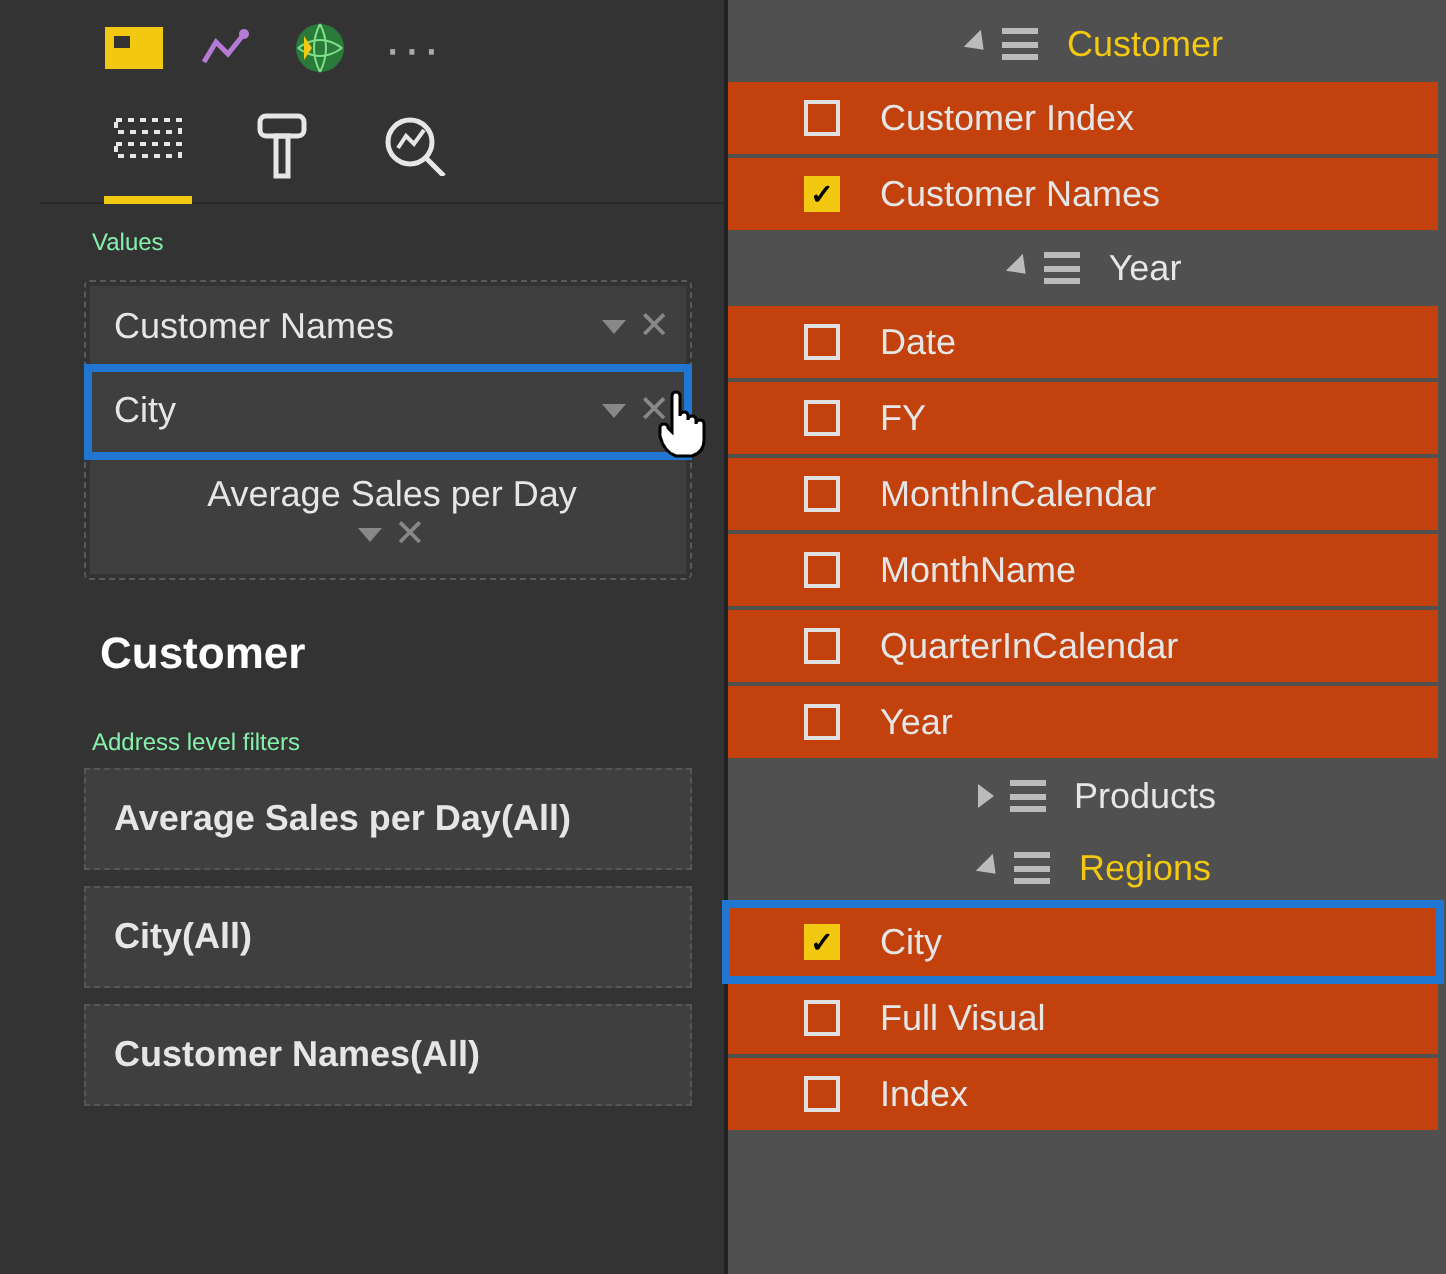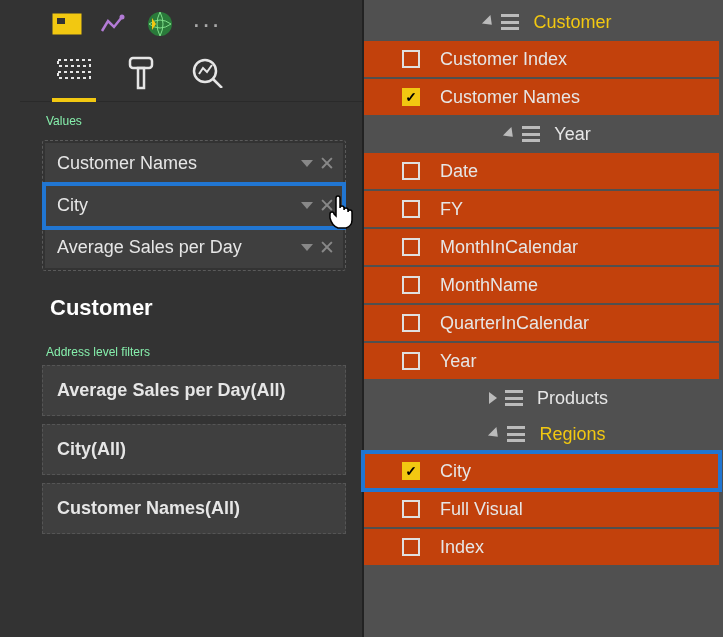--- a/index.html
+++ b/index.html
@@ -67,21 +67,21 @@
       background: #3f3f3f;
       color: #e6e6e6;
       font-size: 18px;
       padding: 10px 8px 10px 12px;
       border-bottom: 1px solid #333;
       display: flex;
       align-items: center;
       justify-content: space-between;
       position: relative;
     }
-    .field-item:last-child { border-bottom: none; }
+    .field-item:last-child { border-bottom: none; flex-direction: column; }
     .field-item.highlighted {
       outline: 4px solid #2176d2;
       outline-offset: -1px;
       z-index: 2;
     }
     .field-controls { display: flex; gap: 6px; align-items: center; color: #888; }
     .chevron-down {
       width: 0; height: 0;
       border-left: 6px solid transparent;
       border-right: 6px solid transparent;

